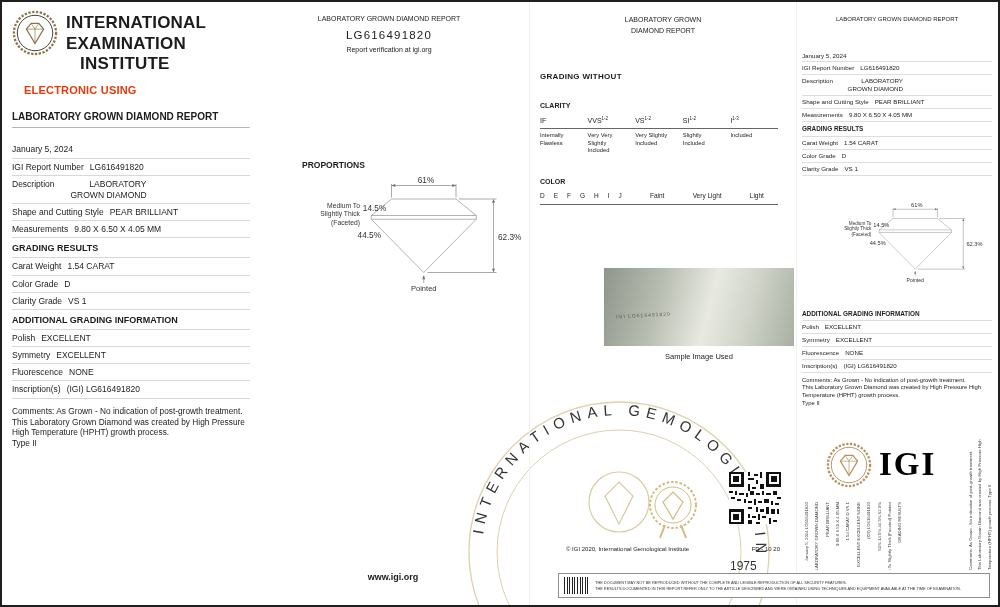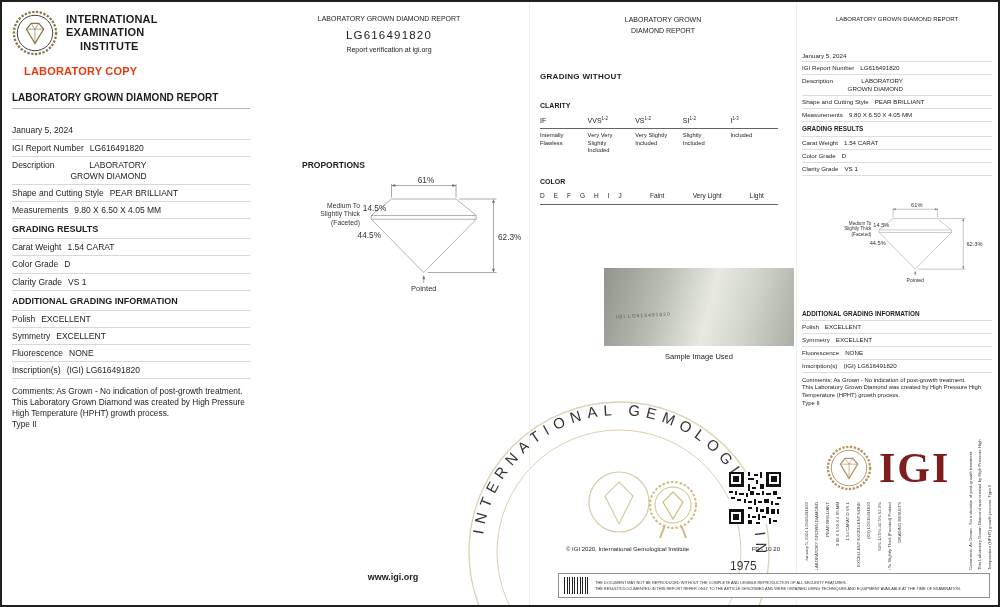--- a/index.html
+++ b/index.html
@@ -8,21 +8,21 @@
     position:relative; width:1000px; height:607px; background:#fff;
     border:2px solid #1f1f1f; overflow:hidden;
     font-family:"Liberation Sans", sans-serif; color:var(--ink,#1c1c1c);
   }
   .panel { position:absolute; }
   .fold { position:absolute; top:0; bottom:0; width:1px; background:#f0f0f0; }
 
   
   #p1 { left:10px; top:8px; width:238px; font-size:8.5px; line-height:1.25; }
   .brand { display:flex; gap:8px; align-items:flex-start; }
-  .brand-text { font-size:11px; font-weight:bold; line-height:1.22; letter-spacing:.2px; padding-top:3px; }
+  .brand-text { font-size:17px; font-weight:bold; line-height:1.22; letter-spacing:.2px; padding-top:3px; }
   .electronic { margin:9px 0 0 12px; font-size:11px; font-weight:bold; color:var(--accent_red,#e8380d); letter-spacing:.2px; }
   .p1-title { margin-top:13px; font-size:10px; font-weight:bold; padding-bottom:4px; border-bottom:1px solid #b5b5b5; }
   .date-row { margin-top:16px; padding-bottom:3px; border-bottom:1px solid #d8d8d8; }
   .row { display:flex; gap:6px; padding:3px 0 2.5px; border-bottom:1px solid #d8d8d8; }
   .row .val { text-align:right; max-width:120px; }
   .row .val.narrow { max-width:86px; }
   .sec-head { font-weight:bold; font-size:9px; padding:5px 0 3px; border-bottom:1px solid #d8d8d8; }
   .comments { margin-top:7px; font-size:8.3px; line-height:1.32; white-space:pre-line; }
 
   
@@ -63,21 +63,21 @@
   #p4 { left:800px; top:8px; width:190px; height:592px; font-size:6.2px; line-height:1.25; }
   .p4-head { text-align:center; font-size:6px; padding-top:6px; }
   #p4 .date-row { margin-top:28px; padding-bottom:2px; border-bottom:1px solid #ddd; }
   #p4 .row { padding:2.2px 0 2px; border-bottom:1px solid #ddd; }
   #p4 .row .val { max-width:88px; }
   #p4 .sec-head { font-size:6.4px; padding:3.5px 0 2.5px; border-bottom:1px solid #ddd; }
   .prop-svg-right { position:absolute; left:28px; top:192px; width:155px; }
   .p4-bottom { position:absolute; top:296px; left:0; width:100%; }
   #p4 .comments { font-size:5.9px; line-height:1.3; margin-top:4px; }
   .p4-logo { position:absolute; top:432px; left:24px; display:flex; align-items:center; gap:7px; }
-  .igi-word { font-family:"Liberation Serif", serif; font-size:42px; font-weight:bold; letter-spacing:2px; color:#7f1d1d; }
+  .igi-word { font-family:"Liberation Serif", serif; font-size:33px; font-weight:bold; letter-spacing:2px; color:#000000; }
   .stub-main { position:absolute; top:492px; left:2px; width:186px; height:68px; display:flex; gap:5px; overflow:hidden; align-items:flex-start; }
   .stub-comments { position:absolute; top:420px; right:0; height:140px; display:flex; gap:4px; overflow:hidden; }
   .stub-main span, .stub-comments span {
     writing-mode:vertical-rl; transform:rotate(180deg);
     font-size:4.3px; color:#444; white-space:nowrap;
   }
 
   
   .strip { position:absolute; left:556px; top:571px; width:432px; height:25px; border:1px solid #8f8f8f;
     display:flex; align-items:center; gap:5px; padding:2px 5px; background:#fff; z-index:3; }
@@ -114,21 +114,21 @@
         <circle cx="24" cy="24" r="18.5" fill="none" stroke="#3a3a3a" stroke-width="1"></circle>
         <path d="M15 20 L20 14 H28 L33 20 L24 35 Z" fill="none" stroke="#8d7546" stroke-width="1.3"></path>
         <path d="M15 20 H33 M20 14 L24 20 L28 14 M24 20 V34" stroke="#8d7546" stroke-width=".7" fill="none"></path>
       </svg>
       <div class="brand-text">
         <div>INTERNATIONAL</div>
         <div>EXAMINATION</div>
         <div style="padding-left:14px">INSTITUTE</div>
       </div>
     </div>
-    <div class="electronic">LABORATORY COPY</div>
+    <div class="electronic">ELECTRONIC USING</div>
     <div class="p1-title">LABORATORY GROWN DIAMOND REPORT</div>
 
     <div class="date-row">January 5, 2024</div>
 
     <div class="row">
       <span class="lbl">IGI Report Number</span>
       <span class="val">LG616491820</span>
     </div>
     <div class="row">
       <span class="lbl">Description</span>

